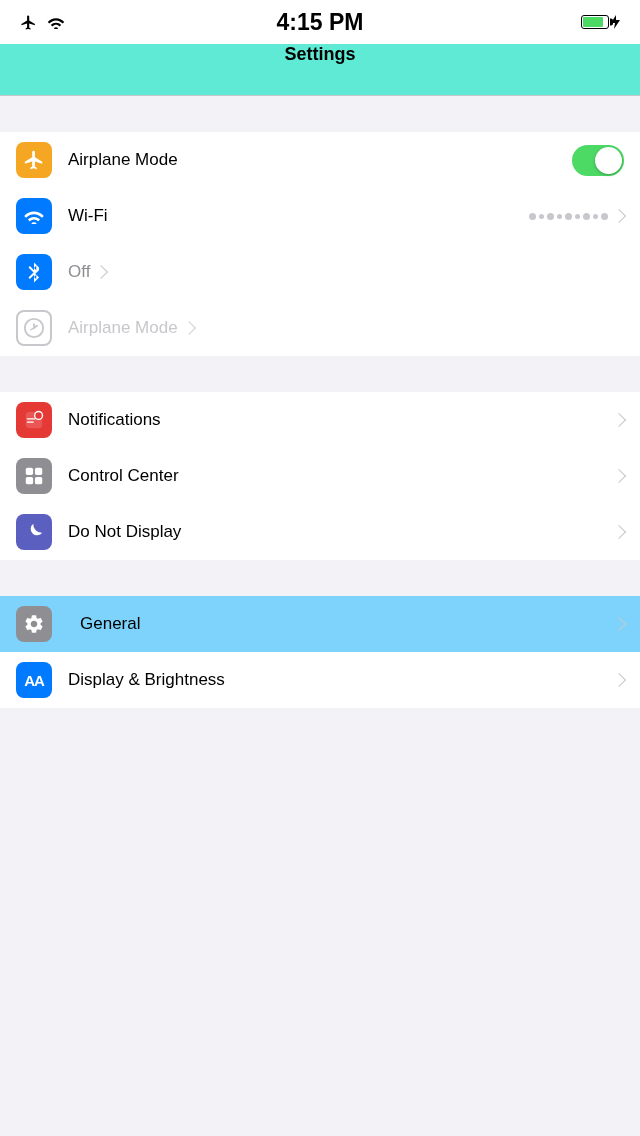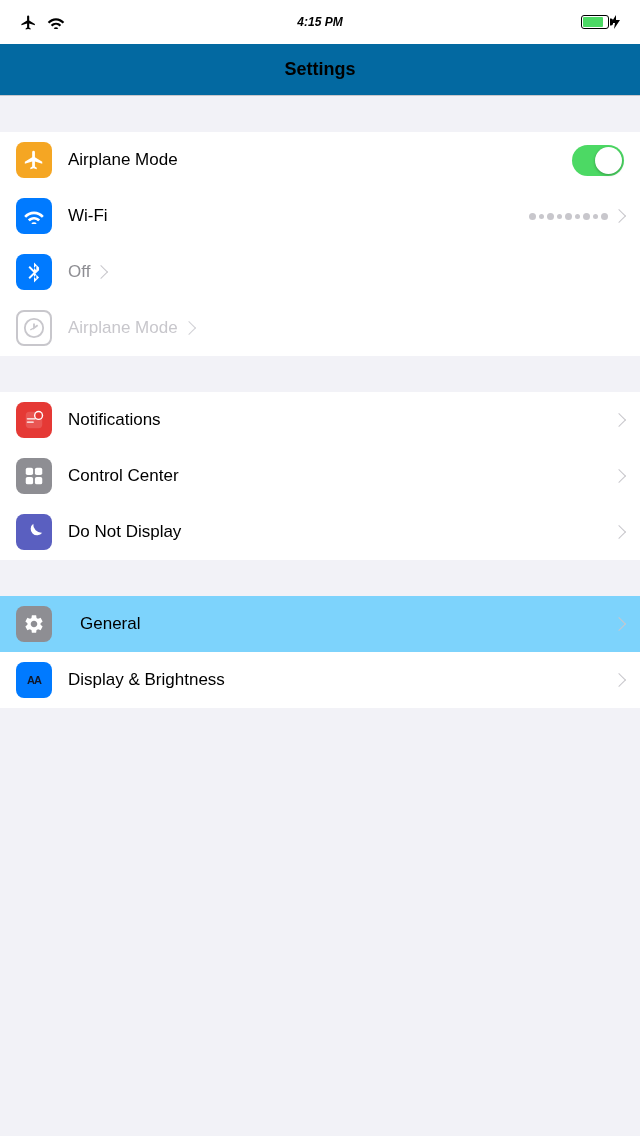--- a/index.html
+++ b/index.html
@@ -27,24 +27,23 @@
       align-items: center;
       gap: 10px;
     }
     .status-left svg {
       fill: #000;
     }
     .status-time {
       position: absolute;
       left: 50%;
       transform: translateX(-50%);
-      font-size: 12px;
+      font-size: 23px;
       font-weight: 600;
       color: #000;
-      font-style: italic;
     }
     .status-right {
       display: flex;
       align-items: center;
       gap: 6px;
     }
     .battery-container {
       display: flex;
       align-items: center;
       gap: 2px;
@@ -73,23 +72,23 @@
     .battery-fill {
       height: 100%;
       width: 85%;
       background: #4cd964;
       border-radius: 1px;
     }
 
     
     .nav-bar {
       height: 52px;
-      background: #0369a1;
-      display: flex;
-      align-items: center;
+      background: #5eead4;
+      display: flex;
+      align-items: flex-start;
       justify-content: center;
       border-bottom: 1px solid #c8c7cc;
     }
     .nav-title {
       font-size: 18px;
       font-weight: 700;
       color: #000;
     }
 
     
@@ -368,19 +367,19 @@
       <svg width="22" height="22" viewBox="0 0 24 24" fill="#fff">
         <path d="M19.14,12.94c0.04-0.3,0.06-0.61,0.06-0.94c0-0.32-0.02-0.64-0.07-0.94l2.03-1.58c0.18-0.14,0.23-0.41,0.12-0.61 l-1.92-3.32c-0.12-0.22-0.37-0.29-0.59-0.22l-2.39,0.96c-0.5-0.38-1.03-0.7-1.62-0.94L14.4,2.81c-0.04-0.24-0.24-0.41-0.48-0.41 h-3.84c-0.24,0-0.43,0.17-0.47,0.41L9.25,5.35C8.66,5.59,8.12,5.92,7.63,6.29L5.24,5.33c-0.22-0.08-0.47,0-0.59,0.22L2.74,8.87 C2.62,9.08,2.66,9.34,2.86,9.48l2.03,1.58C4.84,11.36,4.8,11.69,4.8,12s0.02,0.64,0.07,0.94l-2.03,1.58 c-0.18,0.14-0.23,0.41-0.12,0.61l1.92,3.32c0.12,0.22,0.37,0.29,0.59,0.22l2.39-0.96c0.5,0.38,1.03,0.7,1.62,0.94l0.36,2.54 c0.05,0.24,0.24,0.41,0.48,0.41h3.84c0.24,0,0.44-0.17,0.47-0.41l0.36-2.54c0.59-0.24,1.13-0.56,1.62-0.94l2.39,0.96 c0.22,0.08,0.47,0,0.59-0.22l1.92-3.32c0.12-0.22,0.07-0.47-0.12-0.61L19.14,12.94z M12,15.6c-1.98,0-3.6-1.62-3.6-3.6 s1.62-3.6,3.6-3.6s3.6,1.62,3.6,3.6S13.98,15.6,12,15.6z"></path>
       </svg>
     </div>
     <span class="item-label">General</span>
     <div class="chevron"></div>
   </div>
 
   <div class="settings-item">
     <div class="icon-wrap icon-blue-aa">
-      <span style="color:#0f172a; font-size:11px; font-weight:700; letter-spacing:-1px;">AA</span>
+      <span style="color:#ffffff; font-size:15px; font-weight:700; letter-spacing:-1px;">AA</span>
     </div>
     <span class="item-label">Display &amp; Brightness</span>
     <div class="chevron"></div>
   </div>
 
 </div>
 
 </body></html>

